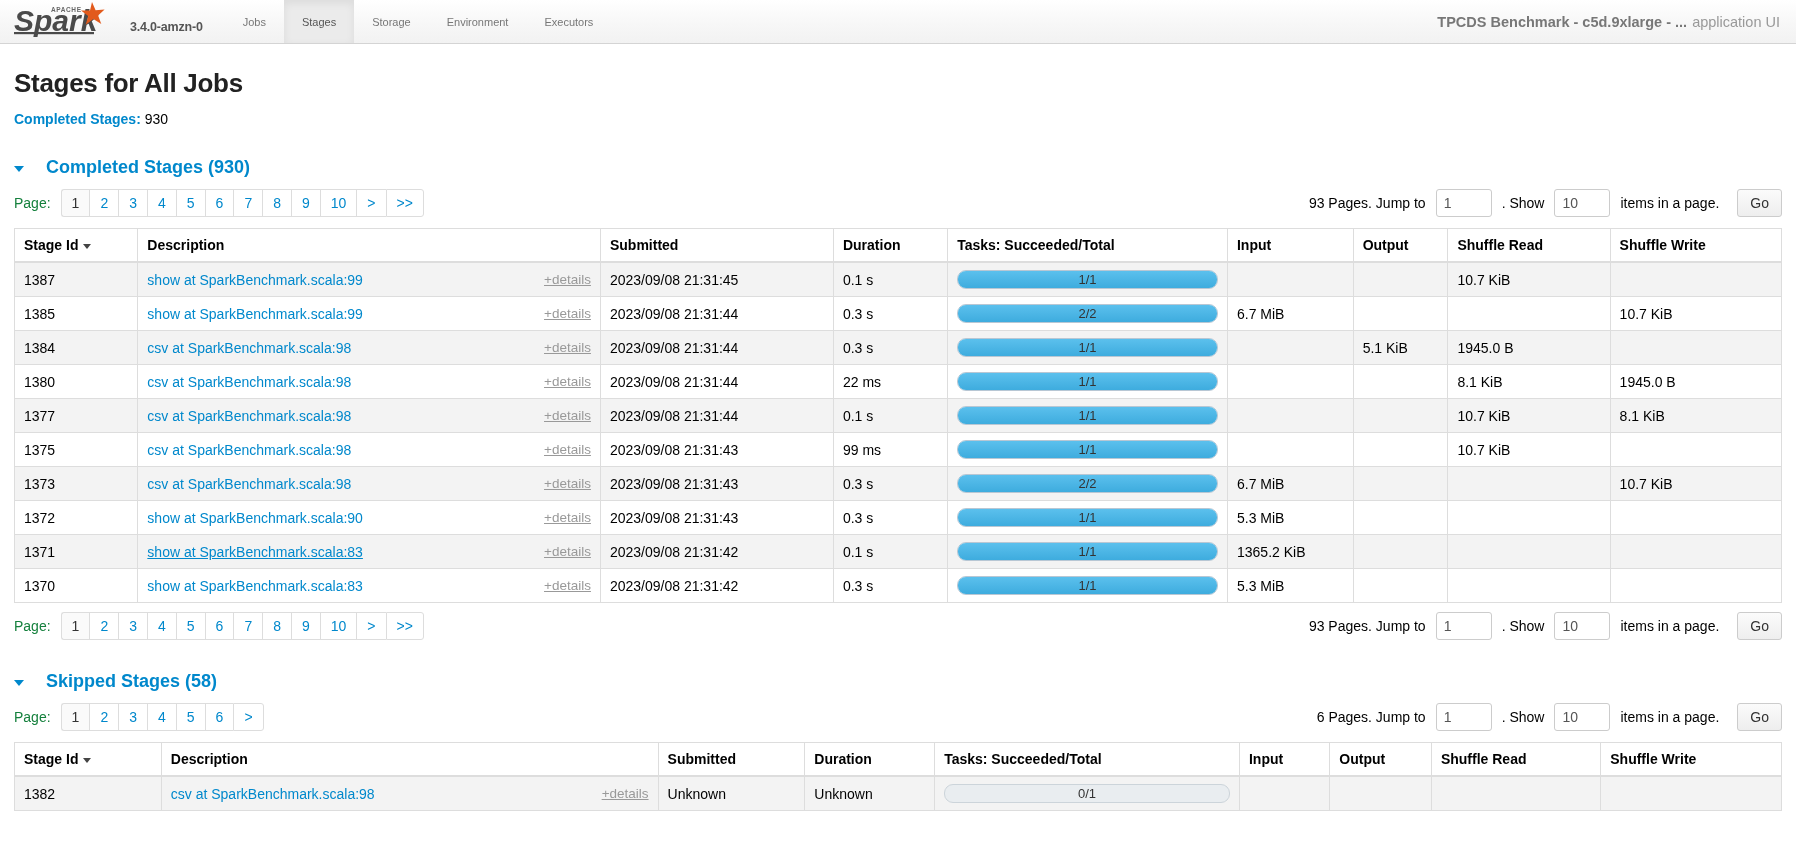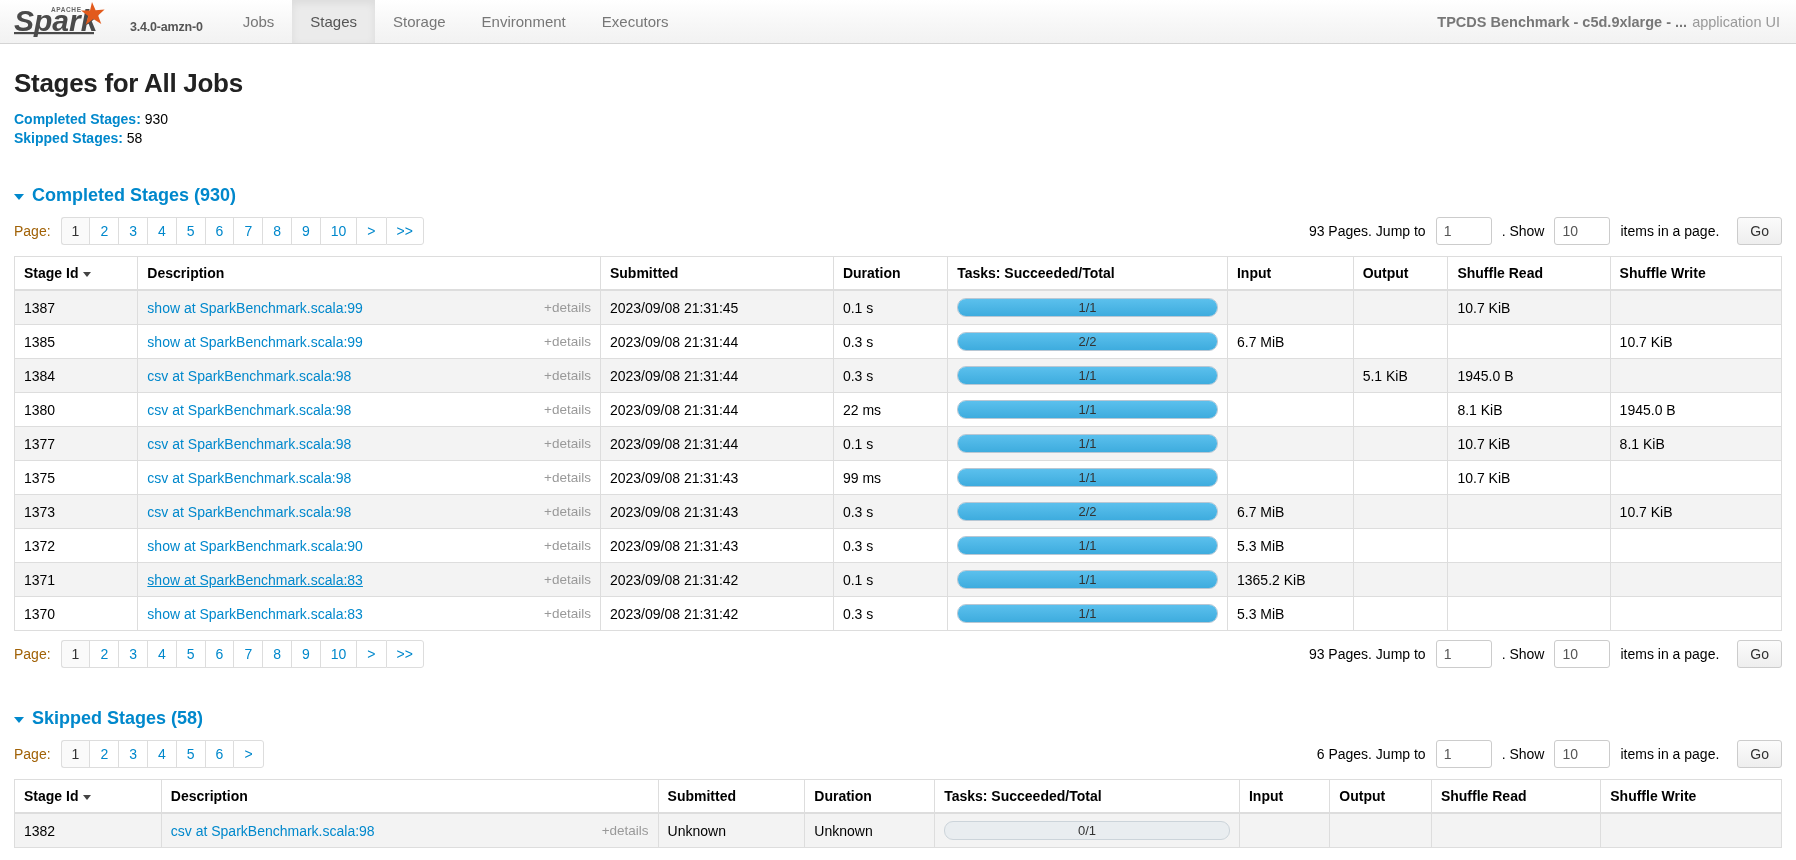--- a/index.html
+++ b/index.html
@@ -33,21 +33,21 @@
     font-size: 12.5px;
     font-weight: bold;
     color: #555;
     padding-bottom: 3px;
     letter-spacing: -0.2px;
   }
   .nav-items { display: flex; align-items: stretch; margin-left: 22px; }
   .nav-item {
     display: flex; align-items: center;
     padding: 16px 18px;
-    font-size: 15px;
+    font-size: 11px;
     color: #777;
     text-decoration: none;
     cursor: pointer;
   }
   .nav-item.active {
     background: #ebebeb;
     color: #555;
     box-shadow: inset 0 3px 8px rgba(0,0,0,0.07);
   }
   .nav-right {
@@ -73,46 +73,46 @@
     font-size: 14px;
     margin: 3px 0;
     color: #000;
   }
   .summary-line b { color: #0088cc; }
 
   .section-header {
     font-size: 18px;
     font-weight: bold;
     color: #0088cc;
-    margin: 39px 0 10px 0;
+    margin: 30px 0 10px 0;
     cursor: pointer;
     display: flex;
     align-items: center;
-    gap: 8px;
+    gap: 22px;
   }
   .caret {
     width: 0; height: 0;
     border-left: 5px solid transparent;
     border-right: 5px solid transparent;
     border-top: 6px solid #0088cc;
     display: inline-block;
     position: relative;
     top: 1px;
   }
 
   
   .pagination-row {
     display: flex;
     align-items: center;
     justify-content: space-between;
     margin: 8px 0 10px 0;
     height: 30px;
   }
   .pagination-left { display: flex; align-items: center; }
-  .pagination-label { font-size: 14px; margin-right: 10px; color: #a16207; }
+  .pagination-label { font-size: 14px; margin-right: 10px; color: #15803d; }
   .pages { display: flex; }
   .page-btn {
     min-width: 26px;
     padding: 4px 10px;
     border: 1px solid #ddd;
     border-right: none;
     background: #fff;
     color: #0088cc;
     font-size: 14px;
     text-align: center;
@@ -215,20 +215,21 @@
     text-overflow: ellipsis;
     white-space: nowrap;
   }
   .desc-link.hovered { text-decoration: underline; }
   .details-toggle {
     color: #999;
     font-size: 13.5px;
     cursor: pointer;
     white-space: nowrap;
     flex-shrink: 0;
+    text-decoration: underline;
   }
 
   
   .progress {
     position: relative;
     height: 19px;
     border: 1px solid #b8c7d4;
     border-radius: 9px;
     background: #eef2f5;
     overflow: hidden;
@@ -301,24 +302,20 @@
   </div>
 </div>
 
 <div class="container">
 
   <h1 class="page-title">Stages for All Jobs</h1>
 
   <div class="summary-line">
     <b>Completed Stages:</b>
     <span>930</span>
-  </div>
-  <div class="summary-line">
-    <b>Skipped Stages:</b>
-    <span>58</span>
   </div>
 
   <div class="section-header">
     <span class="caret"></span>
     <span>Completed Stages (930)</span>
   </div>
 
   <div class="pagination-row">
     <div class="pagination-left">
       <span class="pagination-label">Page:</span>

